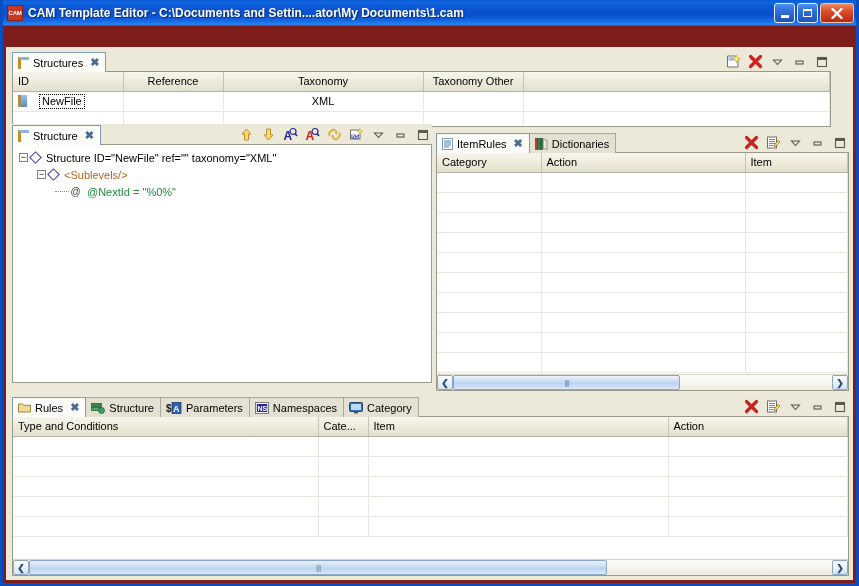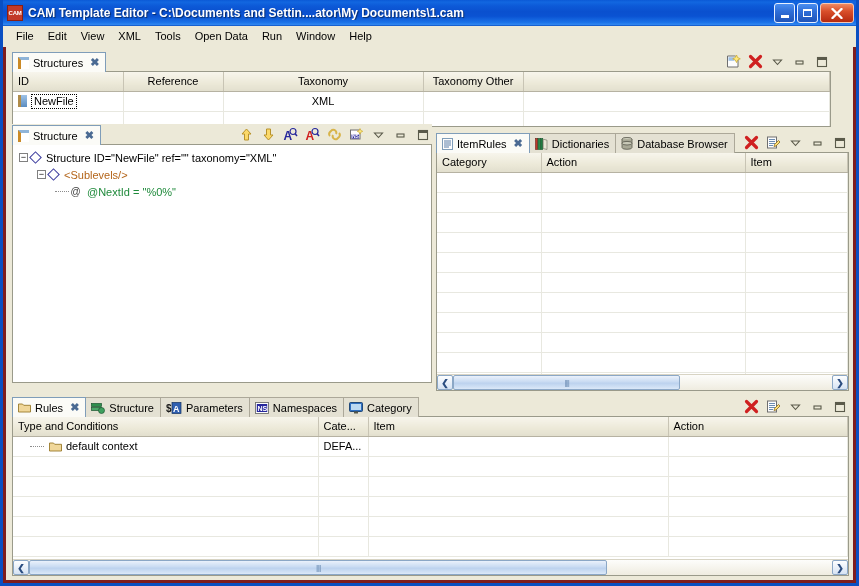--- a/index.html
+++ b/index.html
@@ -140,21 +140,21 @@
   .tbl th.ctr { text-align:center; }
   .tbl td {
     height:20px;
     border-right:1px solid #e8e8e0;
     border-bottom:1px solid #e8e8e0;
     font-size:11px; padding:0 5px;
     white-space:nowrap; overflow:hidden;
     vertical-align:middle;
   }
   .tbl td.ctr { text-align:center; }
-  .cell-inline { display:flex; align-items:center; gap:4px; }
+  .cell-inline { display:flex; align-items:center; gap:12px; }
   .dotted { border:1px dotted #000; padding:0 2px; display:inline-block; line-height:13px; }
 
   
   .ico-struct {
     width:9px; height:12px; flex:0 0 auto;
     background:linear-gradient(to bottom,#9fc3e8,#5a8cc0);
     border-left:3px solid #b08c4a;
     display:inline-block;
   }
   .ico-tab-struct {
@@ -228,31 +228,20 @@
         <span class="max-glyph"></span>
       </div>
       <div class="win-btn close">
         <svg width="12" height="11" viewBox="0 0 12 11">
           <path d="M1.5 1 L10.5 10 M10.5 1 L1.5 10" stroke="#fff" stroke-width="2.4" stroke-linecap="round"></path>
         </svg>
       </div>
     </div>
   </div>
 
-  <div class="menubar">
-    <div class="menu-item">File</div>
-    <div class="menu-item">Edit</div>
-    <div class="menu-item">View</div>
-    <div class="menu-item">XML</div>
-    <div class="menu-item">Tools</div>
-    <div class="menu-item">Open Data</div>
-    <div class="menu-item">Run</div>
-    <div class="menu-item">Window</div>
-    <div class="menu-item">Help</div>
-  </div>
 
   <div class="workbench">
 
     <div class="part" style="left:6px; top:4px; right:22px; height:76px;">
       <div class="part-tabrow">
         <div class="tab active">
           <span class="ico-tab-struct"></span>
           <span>Structures</span>
           <span class="close-x">✖</span>
         </div>
@@ -427,28 +416,20 @@
         </div>
         <div class="tab">
           <svg width="13" height="12" viewBox="0 0 13 12">
             <rect x="0.5" y="0.5" width="2.2" height="11" fill="#c0392b" stroke="#6b2018" stroke-width="0.6"></rect>
             <rect x="3" y="0.5" width="2.2" height="11" fill="#2f8f4e" stroke="#1b5530" stroke-width="0.6"></rect>
             <rect x="5.5" y="0.5" width="2.2" height="11" fill="#1f7a3f" stroke="#14552b" stroke-width="0.6"></rect>
             <path d="M8.2 1.2 L12 2.2 L12 11.5 L8.2 10.5 Z" fill="#e9e6d6" stroke="#6b6b5a" stroke-width="0.6"></path>
           </svg>
           <span>Dictionaries</span>
         </div>
-        <div class="tab">
-          <svg width="12" height="13" viewBox="0 0 12 13">
-            <ellipse cx="6" cy="2.2" rx="5" ry="1.8" fill="#c9c9b8" stroke="#55554a" stroke-width="0.8"></ellipse>
-            <path d="M1 2.2 V10.5 a5 1.8 0 0 0 10 0 V2.2" fill="#a8a896" stroke="#55554a" stroke-width="0.8"></path>
-            <ellipse cx="6" cy="6.2" rx="5" ry="1.8" fill="#c9c9b8" stroke="#55554a" stroke-width="0.8"></ellipse>
-          </svg>
-          <span>Database Browser</span>
-        </div>
         <div class="toolarea">
           <div class="tool">
             <svg width="15" height="15" viewBox="0 0 15 15">
               <path d="M2.5 2.5 L12.5 12.5 M12.5 2.5 L2.5 12.5" stroke="#cf2020" stroke-width="3.2" stroke-linecap="round"></path>
             </svg>
           </div>
           <div class="tool">
             <svg width="15" height="15" viewBox="0 0 15 15">
               <rect x="1.5" y="2" width="9" height="11" fill="#fdfdfd" stroke="#6f6f6f" stroke-width="1"></rect>
               <path d="M3 4.5 h6 M3 6.5 h6 M3 8.5 h6 M3 10.5 h4" stroke="#5a7fa8" stroke-width="0.9"></path>
@@ -640,34 +621,20 @@
           <thead>
             <tr>
               <th>Type and Conditions</th>
               <th>Cate...</th>
               <th>Item</th>
               <th>Action</th>
             </tr>
           </thead>
           <tbody>
             <tr>
-              <td>
-                <span class="cell-inline" style="padding-left:12px;">
-                  <span class="guide"></span>
-                  <svg width="13" height="11" viewBox="0 0 13 11">
-                    <path d="M0.5 2 h4 l1.2 1.3 h6.8 V10 h-12 Z" fill="#f0d79a" stroke="#9a7b2a" stroke-width="0.9"></path>
-                  </svg>
-                  <span>default context</span>
-                </span>
-              </td>
-              <td>DEFA...</td>
-              <td></td>
-              <td></td>
-            </tr>
-            <tr>
                 <td></td>
                 <td></td>
                 <td></td>
                 <td></td>
               </tr>
             <tr>
                 <td></td>
                 <td></td>
                 <td></td>
                 <td></td>

